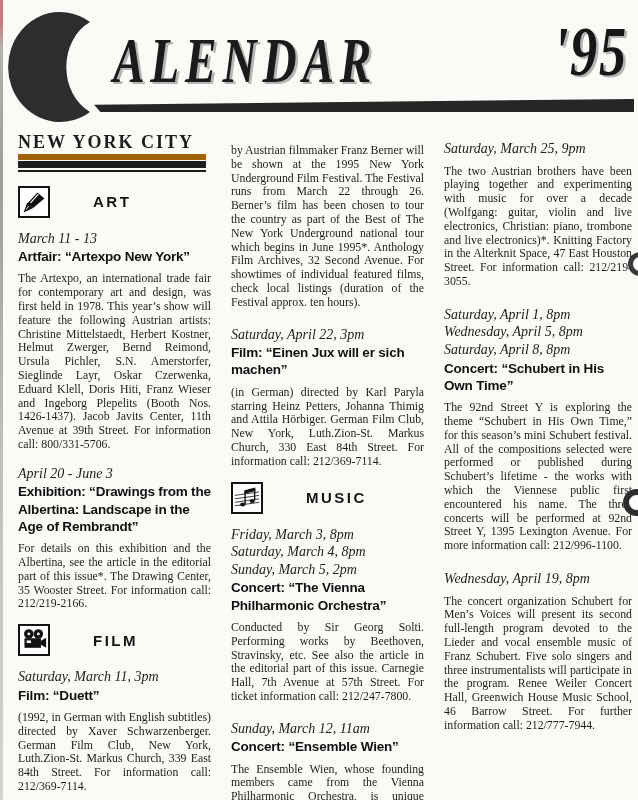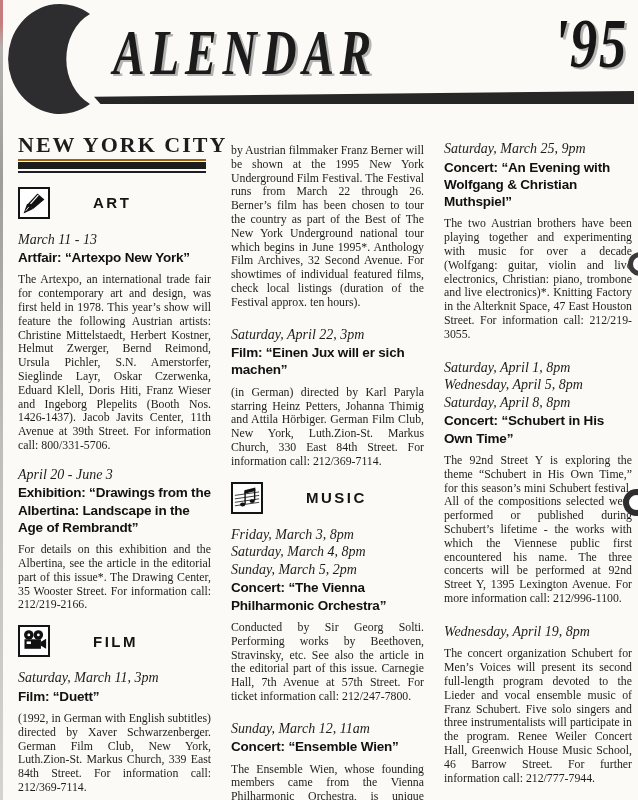--- a/index.html
+++ b/index.html
@@ -10,21 +10,21 @@
   }
   
   .page-edge { position:absolute; left:0; top:0; width:3px; height:100%;
     background:linear-gradient(to bottom,#b35555 0%,#b35555 3%,#9b9b98 6%,#7e7e7a 22%,#a9a9a5 55%,#c6c6c2 100%);
     opacity:.75; }
   .ring { position:absolute; background:#fff; border-radius:50%; box-sizing:border-box; }
   .ring-1 { right:-14px; top:252px; width:24px; height:24px; border:5px solid #3a3a3a; }
   .ring-2 { right:-12px; top:489px; width:27px; height:27px; border:6px solid #2e2e2e; }
 
   
-  .masthead { position:absolute; left:0; top:0; width:100%; height:132px;font-family:Liberation Serif, serif; }
+  .masthead { position:absolute; left:0; top:8px; width:100%; height:132px;font-family:Liberation Serif, serif; }
   .logo-c { position:absolute; left:5px; top:1px; }
   .masthead-title {
     position:absolute; left:113px; top:16px;
     font-style:italic; font-weight:bold; font-size:57px; letter-spacing:7px;
     transform:scaleY(1.12) scaleX(0.83); transform-origin:left top;
     color:#1b1b1b; text-shadow:3px 2px 0 rgba(110,110,110,0.5);
     white-space:nowrap;
   }
   .masthead-year {
     position:absolute; right:10px; top:4px;
@@ -36,22 +36,22 @@
     background:#262626; clip-path:polygon(0 45%, 100% 0, 100% 100%, 1.2% 100%); }
 
   
   .cols { position:absolute; left:18px; top:132px; display:flex; gap:20px; }
   .col { width:193px; }
   .col-right { width:188px; padding-top:8px; }
   .col-mid { padding-top:5px; }
 
   .region-header { width:188px; margin-bottom:14px; }
   .region-header .rh-text {
-    font-weight:bold; font-size:22px; letter-spacing:2px; white-space:nowrap;
-    border-bottom:2px solid #a16207; padding-bottom:1px; display:block;
+    font-weight:bold; font-size:18px; letter-spacing:2px; white-space:nowrap;
+    border-bottom:6px solid #a16207; padding-bottom:1px; display:block;
   }
   .region-header .rh-bar { height:7px; background:#1d1d1d; margin-top:1px; }
   .region-header .rh-line { height:1.5px; background:#1d1d1d; margin-top:2px; }
 
   .section-row { display:flex; align-items:center; margin:4px 0 12px 0;gap:28px; }
   .icon-box { width:32px; height:32px; border:2px solid #141414; background:#fff;
     display:inline-flex; align-items:center; justify-content:center; box-sizing:border-box; }
   .section-label { font-family:"Liberation Sans", sans-serif; font-weight:bold;
     font-size:15px; letter-spacing:2.5px; margin-left:15px; color:#141414; }
 
@@ -174,21 +174,20 @@
       <div class="entry" style="margin-top:16px;">
         <div class="date">Sunday, March 12, 11am</div>
         <h3 class="title">Concert: “Ensemble Wien”</h3>
         <p class="body">The Ensemble Wien, whose founding members came from the Vienna Philharmonic Orchestra, is unique because of its unusual combination of instruments - two violins, viola and double bass. Walter Reade Theater, Lincoln Center. For more information call: 212/245-3530.</p>
       </div>
     </div>
 
     <div class="col col-right">
       <div class="entry">
         <div class="date">Saturday, March 25, 9pm</div>
-        <h3 class="title">Concert: “An Evening with Wolfgang &amp; Christian Muthspiel”</h3>
         <p class="body">The two Austrian brothers have been playing together and experimenting with music for over a decade (Wolfgang: guitar, violin and live electronics, Christian: piano, trombone and live electronics)*. Knitting Factory in the Alterknit Space, 47 East Houston Street. For information call: 212/219-3055.</p>
       </div>
 
       <div class="entry" style="margin-top:17px;">
         <div class="date">Saturday, April 1, 8pm</div>
         <div class="date">Wednesday, April 5, 8pm</div>
         <div class="date">Saturday, April 8, 8pm</div>
         <h3 class="title">Concert: “Schubert in His Own Time”</h3>
         <p class="body">The 92nd Street Y is exploring the theme “Schubert in His Own Time,” for this season’s mini Schubert festival. All of the compositions selected were performed or published during Schubert’s lifetime - the works with which the Viennese public first encountered his name. The three concerts will be performed at 92nd Street Y, 1395 Lexington Avenue. For more information call: 212/996-1100.</p>
       </div>

